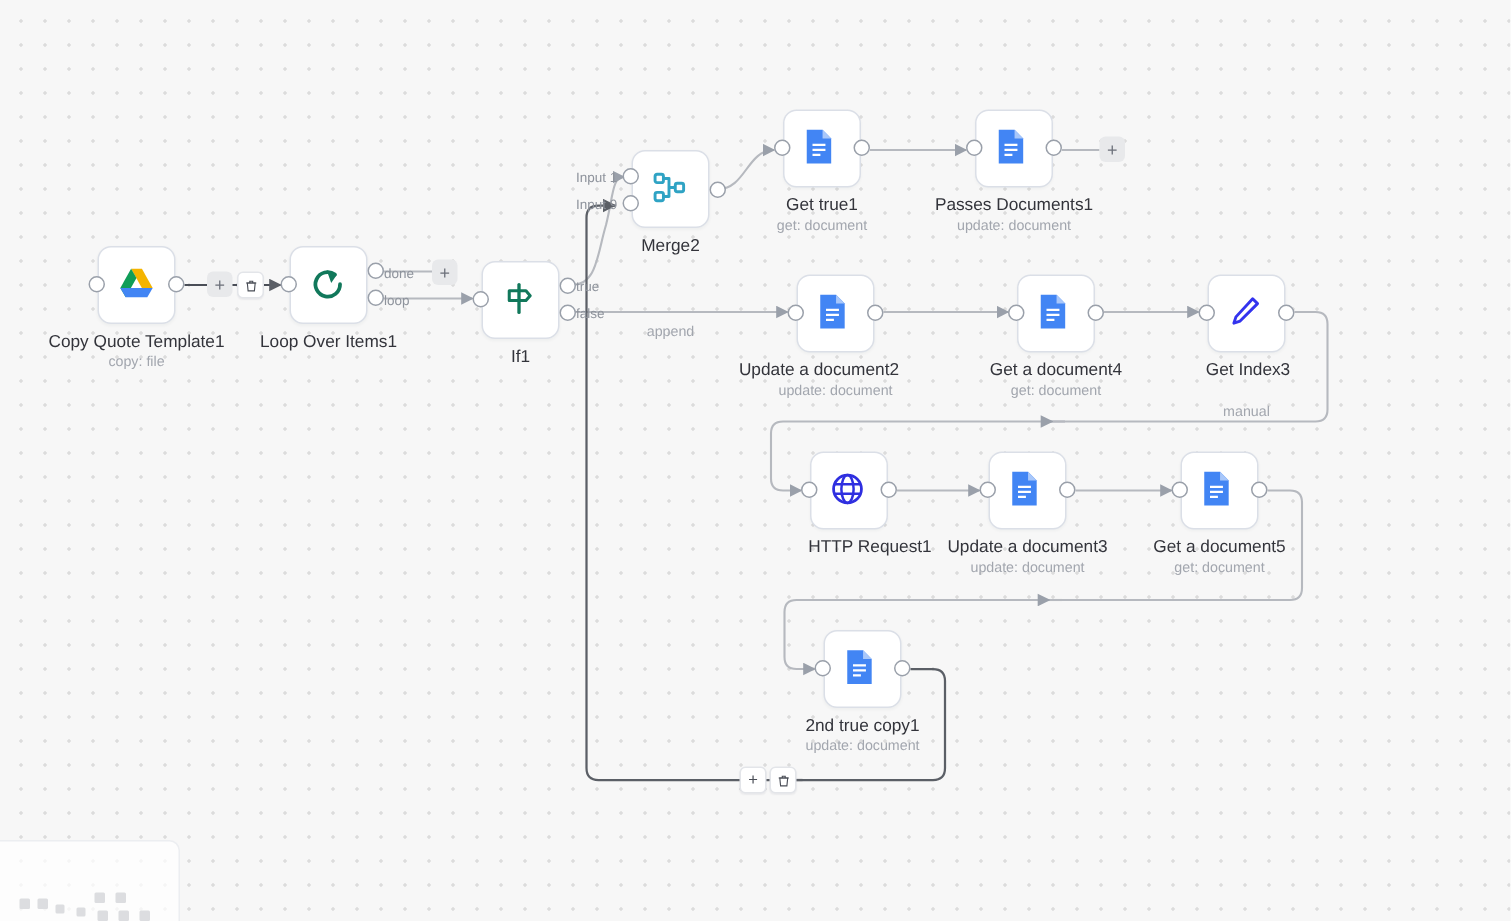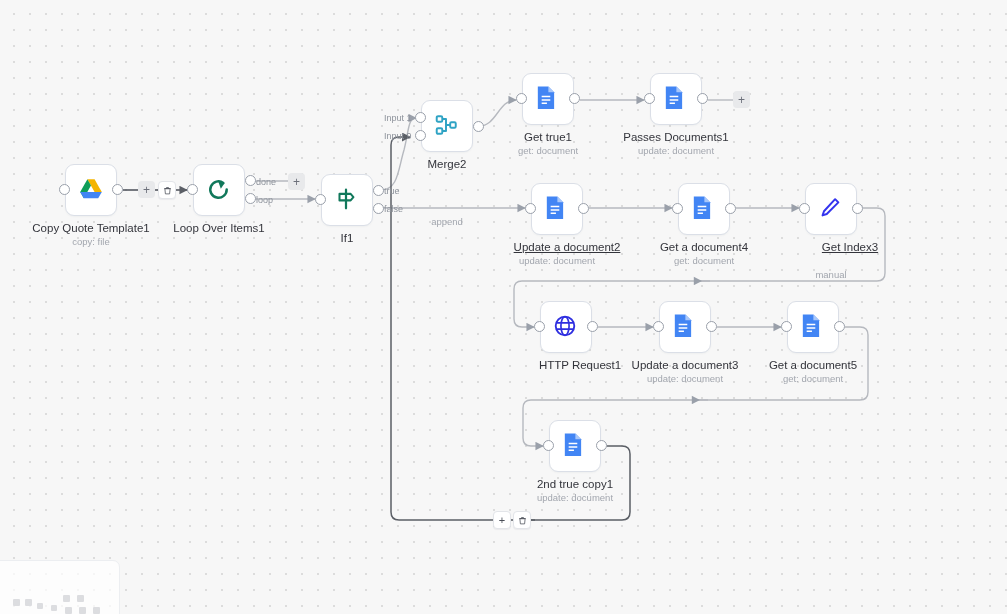--- a/index.html
+++ b/index.html
@@ -272,21 +272,21 @@
 
   <div class="node" style="left:531px; top:183px;">
     <span class="node-icon">
       <svg viewBox="0 0 24 28" width="23" height="27">
         <path d="M4,1.5 L15,1.5 L21,7.5 L21,25 L4,25 Z" fill="#4285f4"></path>
         <path d="M15,1.5 L21,7.5 L15,7.5 Z" fill="#a8c7fa"></path>
         <path d="M8,12 L17,12 M8,15.5 L17,15.5 M8,19 L13.5,19" stroke="#ffffff" stroke-width="1.5"></path>
       </svg>
     </span>
   </div>
-  <div class="node-label" style="left:567px; top:241px;text-decoration:underline;">Update a document2</div>
+  <div class="node-label" style="left:546px; top:241px;">Update a document2</div>
   <div class="node-sub" style="left:557px; top:255px;">update: document</div>
   <div class="port" style="left:525px; top:203px;"></div>
   <div class="port" style="left:578px; top:203px;"></div>
 
   <div class="node" style="left:678px; top:183px;">
     <span class="node-icon">
       <svg viewBox="0 0 24 28" width="23" height="27">
         <path d="M4,1.5 L15,1.5 L21,7.5 L21,25 L4,25 Z" fill="#4285f4"></path>
         <path d="M15,1.5 L21,7.5 L15,7.5 Z" fill="#a8c7fa"></path>
         <path d="M8,12 L17,12 M8,15.5 L17,15.5 M8,19 L13.5,19" stroke="#ffffff" stroke-width="1.5"></path>
@@ -298,21 +298,21 @@
   <div class="port" style="left:672px; top:203px;"></div>
   <div class="port" style="left:725px; top:203px;"></div>
 
   <div class="node" style="left:805px; top:183px;">
     <span class="node-icon">
       <svg viewBox="0 0 28 28" width="26" height="26">
         <path d="M19.5,4.5 L23,8 L10.5,20.5 L6,22 L7.5,17.5 Z" fill="none" stroke="#3333ee" stroke-width="2.1" stroke-linejoin="round"></path>
       </svg>
     </span>
   </div>
-  <div class="node-label" style="left:850px; top:241px;text-decoration:underline;">Get Index3</div>
+  <div class="node-label" style="left:832px; top:241px;">Get Index3</div>
   <div class="node-sub" style="left:831px; top:269px;">manual</div>
   <div class="port" style="left:799px; top:203px;"></div>
   <div class="port" style="left:852px; top:203px;"></div>
 
   <div class="node" style="left:540px; top:301px;">
     <span class="node-icon">
       <svg viewBox="0 0 28 28" width="26" height="26">
         <circle cx="14" cy="14" r="10" fill="none" stroke="#2f2fe0" stroke-width="2"></circle>
         <ellipse cx="14" cy="14" rx="4.4" ry="10" fill="none" stroke="#2f2fe0" stroke-width="1.8"></ellipse>
         <path d="M4.4,10.6 L23.6,10.6 M4.4,17.4 L23.6,17.4" stroke="#2f2fe0" stroke-width="1.8"></path>

